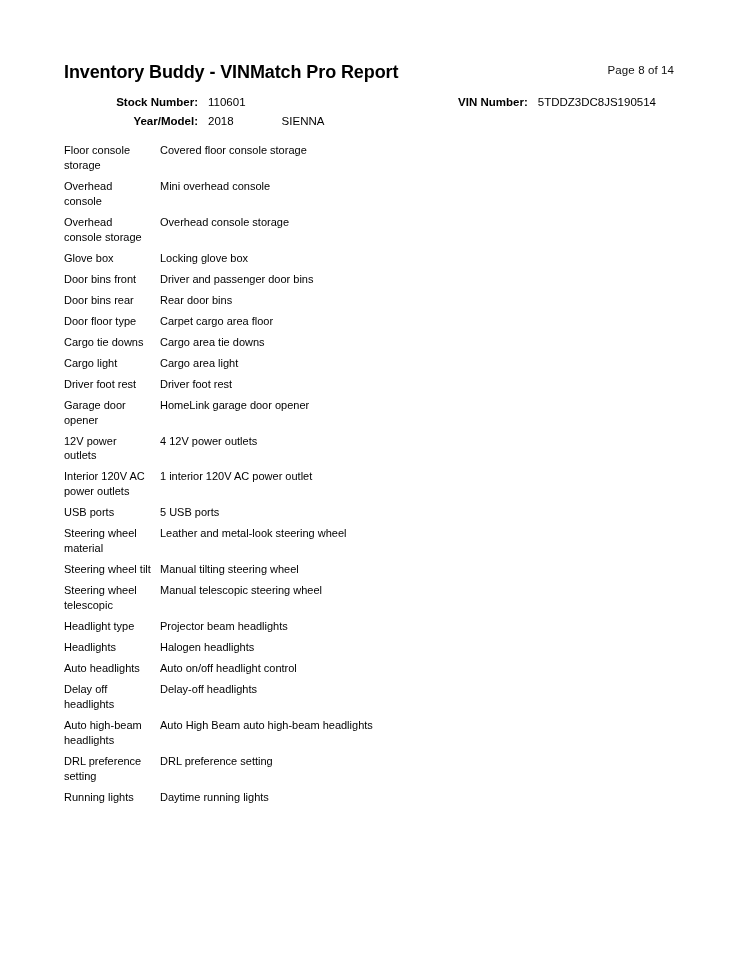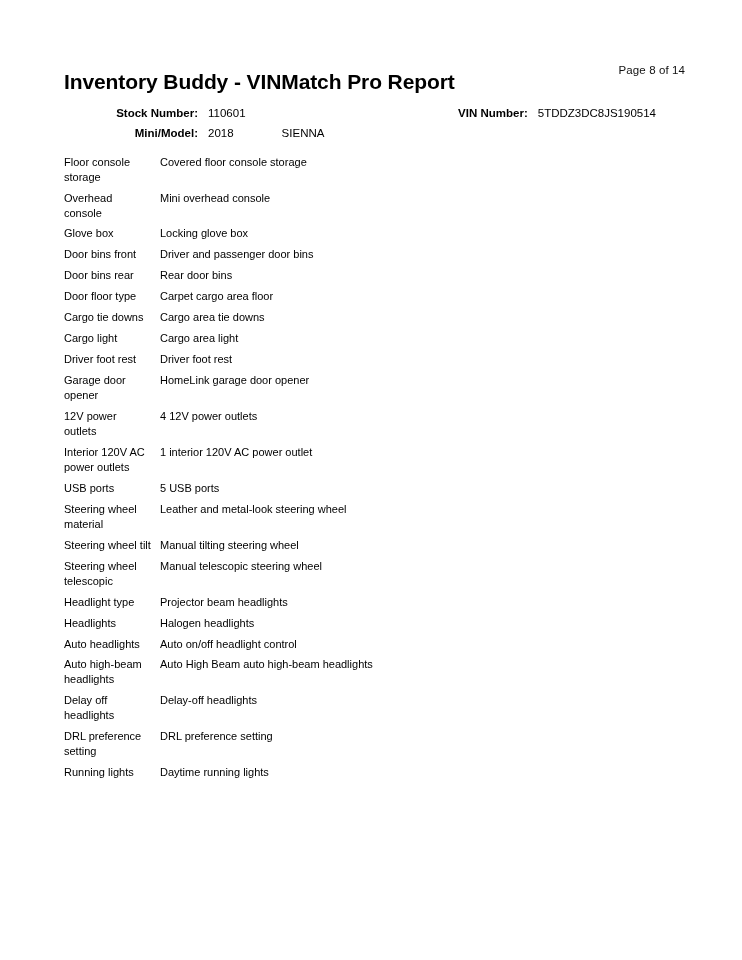--- a/index.html
+++ b/index.html
@@ -18,30 +18,30 @@
   .page {
     position: relative;
     width: 742px;
     height: 960px;
     box-sizing: border-box;
     padding: 62px 64px 0 64px;
   }
   .page-number {
     position: absolute;
     top: 64px;
-    right: 57px;
+    right: 68px;
     font-size: 11.5px;
     color: #111;
     letter-spacing: 0.1px;
   }
   .report-title {
-    font-size: 21px;
+    font-size: 18px;
     font-weight: bold;
     letter-spacing: -0.1px;
-    margin: 8px 0 10px 0;
+    margin: 0 0 10px 0;
     line-height: 1.15;
   }
   .meta {
     margin-left: 22px;
     margin-bottom: 8px;
   }
   .meta-row {
     display: flex;
     align-items: baseline;
     font-size: 11.5px;
@@ -100,37 +100,41 @@
   <div class="meta">
     <div class="meta-row">
       <span class="meta-label stock">Stock Number:</span>
       <span class="meta-value">110601</span>
       <span class="meta-right">
         <span class="meta-label">VIN Number:</span>
         <span class="meta-value">5TDDZ3DC8JS190514</span>
       </span>
     </div>
     <div class="meta-row">
-      <span class="meta-label year">Mini/Model:</span>
+      <span class="meta-label year">Year/Model:</span>
       <span class="meta-value">2018</span>
       <span class="meta-value model">SIENNA</span>
     </div>
   </div>
 
   <table class="spec-table">
     <tbody>
         <tr>
           <td class="spec-name">Floor console storage</td>
           <td class="spec-value">Covered floor console storage</td>
         </tr>
         <tr>
           <td class="spec-name">Overhead console</td>
           <td class="spec-value">Mini overhead console</td>
         </tr>
         <tr>
+          <td class="spec-name">Overhead console storage</td>
+          <td class="spec-value">Overhead console storage</td>
+        </tr>
+        <tr>
           <td class="spec-name">Glove box</td>
           <td class="spec-value">Locking glove box</td>
         </tr>
         <tr>
           <td class="spec-name">Door bins front</td>
           <td class="spec-value">Driver and passenger door bins</td>
         </tr>
         <tr>
           <td class="spec-name">Door bins rear</td>
           <td class="spec-value">Rear door bins</td>
@@ -185,28 +189,28 @@
         </tr>
         <tr>
           <td class="spec-name">Headlights</td>
           <td class="spec-value">Halogen headlights</td>
         </tr>
         <tr>
           <td class="spec-name">Auto headlights</td>
           <td class="spec-value">Auto on/off headlight control</td>
         </tr>
         <tr>
+          <td class="spec-name">Delay off headlights</td>
+          <td class="spec-value">Delay-off headlights</td>
+        </tr>
+        <tr>
           <td class="spec-name">Auto high-beam headlights</td>
           <td class="spec-value">Auto High Beam auto high-beam headlights</td>
         </tr>
         <tr>
-          <td class="spec-name">Delay off headlights</td>
-          <td class="spec-value">Delay-off headlights</td>
-        </tr>
-        <tr>
           <td class="spec-name">DRL preference setting</td>
           <td class="spec-value">DRL preference setting</td>
         </tr>
         <tr>
           <td class="spec-name">Running lights</td>
           <td class="spec-value">Daytime running lights</td>
         </tr>
       </tbody>
   </table>
 

